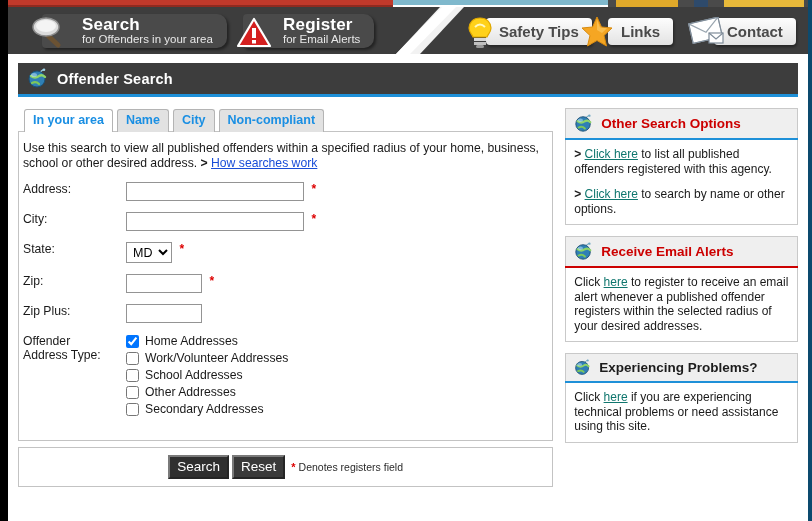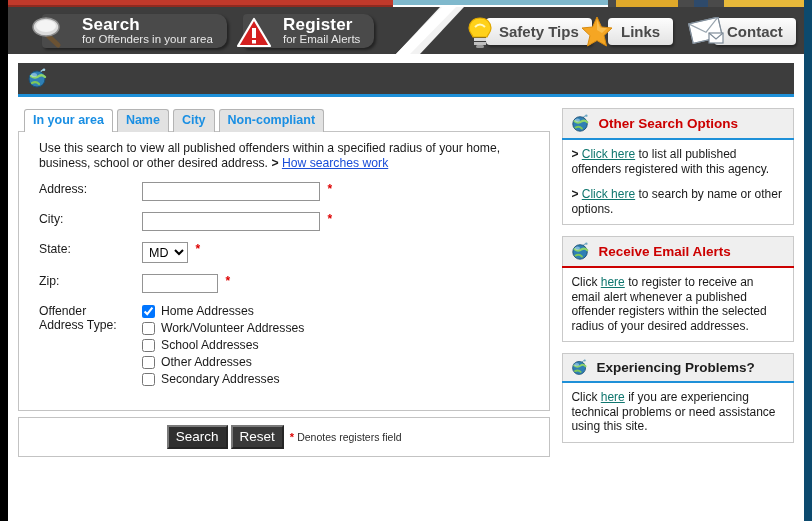--- a/index.html
+++ b/index.html
@@ -10,21 +10,21 @@
     font-family: "Liberation Sans", sans-serif;
     overflow: hidden;
   }
 
   
   #viewport {
     position: relative;
     width: 812px; height: 521px;
     background: #ffffff;
     border-left: 8px solid #000000;
-    border-right: 8px solid #0c4a6e;
+    border-right: 4px solid #0c4a6e;
     overflow: hidden;
   }
 
   
   #topstrip {
     position: relative;
     height: 7px;
     width: 100%;
     background: #3f3f3f;
     overflow: hidden;
@@ -132,21 +132,21 @@
     border-radius: 3px 3px 0 0;
     line-height: 15px;
     position: relative;
   }
   .tab.active { background: #ffffff; z-index: 2; }
 
   
   #formbox {
     border: 1px solid #c3c3c3;
     background: #ffffff;
-    padding: 9px 12px 10px 20px;
+    padding: 9px 12px 10px 4px;
     margin-top: -1px;
   }
   #intro { font-size: 12.2px; color: #1a1a1a; line-height: 15px; }
   #intro .arrow { font-weight: bold; }
   #intro a { color: #1a4ed8; }
 
   table.fields { border-collapse: collapse; margin-top: 11px; }
   table.fields td { padding: 0 0 11px 0; vertical-align: top; font-size: 12.2px; color: #1a1a1a; }
   td.lbl { width: 103px; padding-left: 48px; padding-top: 3px; line-height: 14px; }
   .txt {
@@ -292,20 +292,21 @@
     <div id="titlebar">
       <svg width="21" height="21" viewBox="0 0 21 21">
         <path d="M13 4 L16.5 1.5" stroke="#9fd4e8" stroke-width="1.2" fill="none"></path>
         <circle cx="17" cy="1.8" r="1.3" fill="#9fd4e8"></circle>
         <circle cx="10" cy="11" r="8" fill="#2f7fb5"></circle>
         <circle cx="10" cy="11" r="8" fill="none" stroke="#1c4f73" stroke-width="1"></circle>
         <path d="M4 8 q4 3 8 0 q3-2 6 1" fill="none" stroke="#8ed46a" stroke-width="2.4" stroke-linecap="round"></path>
         <path d="M5 15 q4-2 7 1" fill="none" stroke="#7ec85a" stroke-width="2.2" stroke-linecap="round"></path>
         <ellipse cx="7" cy="7" rx="3" ry="2" fill="#bfe6f5" opacity=".55"></ellipse>
       </svg>
+      <span class="tb-text">Offender Search</span>
     </div>
 
     <div id="cols">
 
       <div id="leftcol">
 
         <div id="tabs">
           <div class="tab active">In your area</div>
           <div class="tab">Name</div>
           <div class="tab">City</div>
@@ -343,20 +344,26 @@
                   <option>MD</option>
                 </select>
                 <span class="req">*</span>
               </td>
             </tr>
             <tr>
               <td class="lbl">Zip:</td>
               <td>
                 <input class="txt w-zip" type="text" value="" style="">
                 <span class="req">*</span>
+              </td>
+            </tr>
+            <tr>
+              <td class="lbl">Zip Plus:</td>
+              <td>
+                <input class="txt w-zip" type="text" value="" style="">
               </td>
             </tr>
             <tr>
               <td class="lbl">
                 <span>Offender</span><br>
                 <span>Address Type:</span>
               </td>
               <td class="cbcell">
                 <label class="cbrow">
                   <input type="checkbox" checked="" style="">

